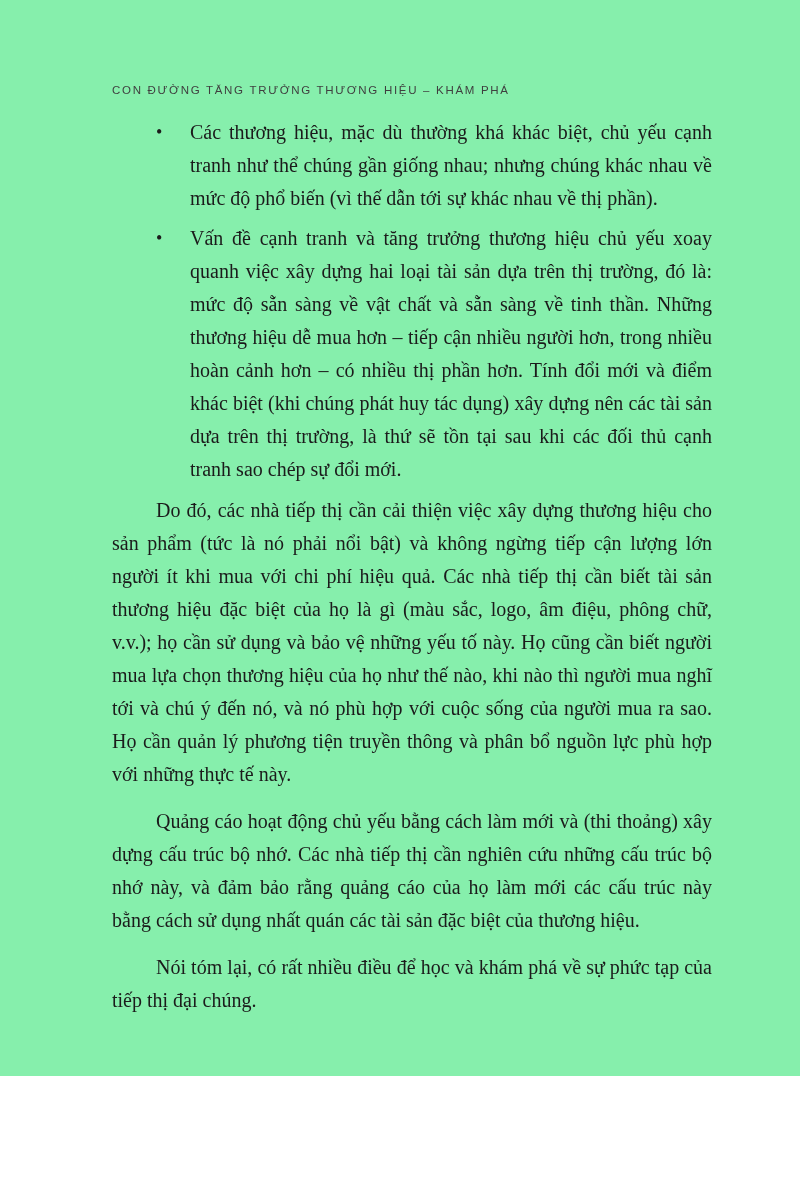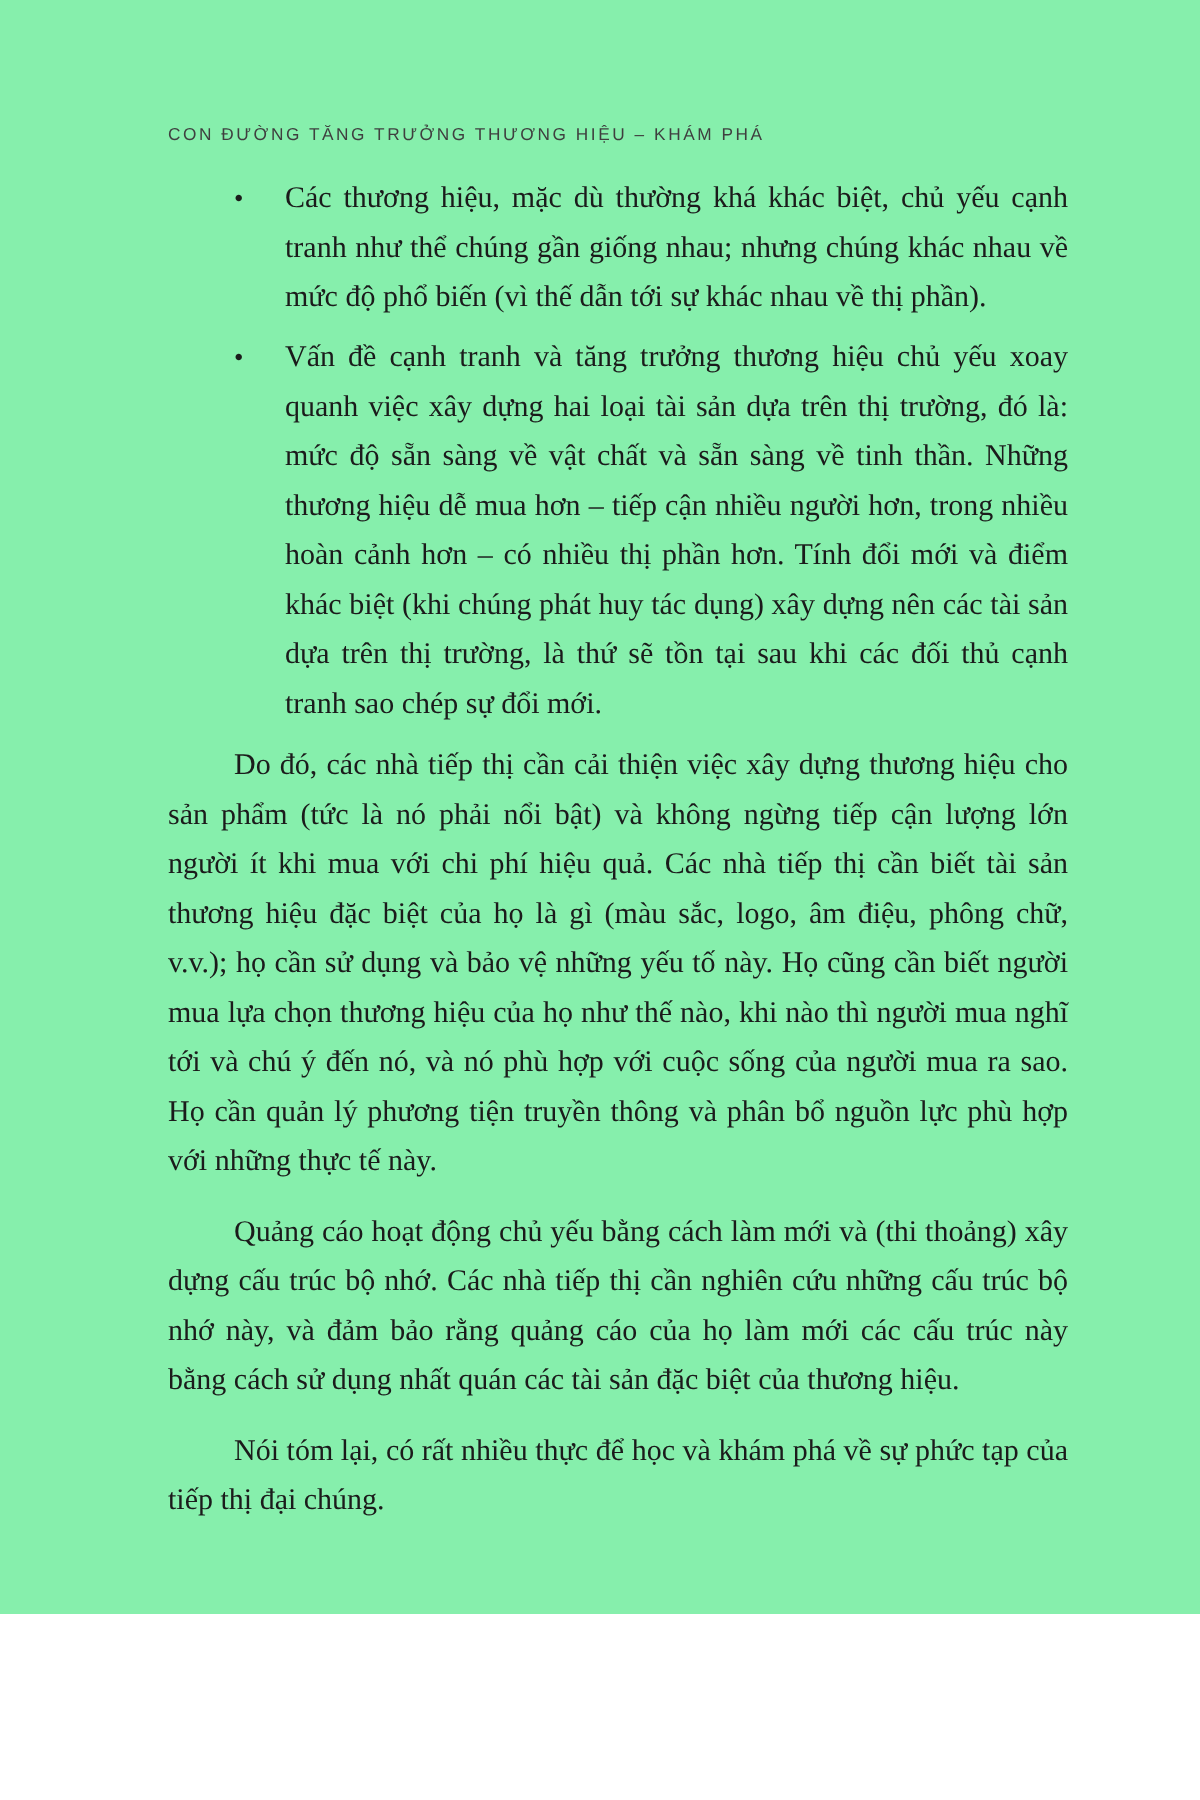--- a/index.html
+++ b/index.html
@@ -94,21 +94,21 @@
       <li>
         <span class="bullet-marker">•</span>
         <span>Vấn đề cạnh tranh và tăng trưởng thương hiệu chủ yếu xoay quanh việc xây dựng hai loại tài sản dựa trên thị trường, đó là: mức độ sẵn sàng về vật chất và sẵn sàng về tinh thần. Những thương hiệu dễ mua hơn – tiếp cận nhiều người hơn, trong nhiều hoàn cảnh hơn – có nhiều thị phần hơn. Tính đổi mới và điểm khác biệt (khi chúng phát huy tác dụng) xây dựng nên các tài sản dựa trên thị trường, là thứ sẽ tồn tại sau khi các đối thủ cạnh tranh sao chép sự đổi mới.</span>
       </li>
     </ul>
 
     <p class="body-paragraph first-after-list">Do đó, các nhà tiếp thị cần cải thiện việc xây dựng thương hiệu cho sản phẩm (tức là nó phải nổi bật) và không ngừng tiếp cận lượng lớn người ít khi mua với chi phí hiệu quả. Các nhà tiếp thị cần biết tài sản thương hiệu đặc biệt của họ là gì (màu sắc, logo, âm điệu, phông chữ, v.v.); họ cần sử dụng và bảo vệ những yếu tố này. Họ cũng cần biết người mua lựa chọn thương hiệu của họ như thế nào, khi nào thì người mua nghĩ tới và chú ý đến nó, và nó phù hợp với cuộc sống của người mua ra sao. Họ cần quản lý phương tiện truyền thông và phân bổ nguồn lực phù hợp với những thực tế này.</p>
 
     <p class="body-paragraph">Quảng cáo hoạt động chủ yếu bằng cách làm mới và (thi thoảng) xây dựng cấu trúc bộ nhớ. Các nhà tiếp thị cần nghiên cứu những cấu trúc bộ nhớ này, và đảm bảo rằng quảng cáo của họ làm mới các cấu trúc này bằng cách sử dụng nhất quán các tài sản đặc biệt của thương hiệu.</p>
 
-    <p class="body-paragraph">Nói tóm lại, có rất nhiều thực để học và khám phá về sự phức tạp của tiếp thị đại chúng.</p>
+    <p class="body-paragraph">Nói tóm lại, có rất nhiều điều để học và khám phá về sự phức tạp của tiếp thị đại chúng.</p>
 
   </div>
 
   <div class="page-footer">
     <span>22</span>
     <span class="dash">—</span>
   </div>
 
 </div>
 

